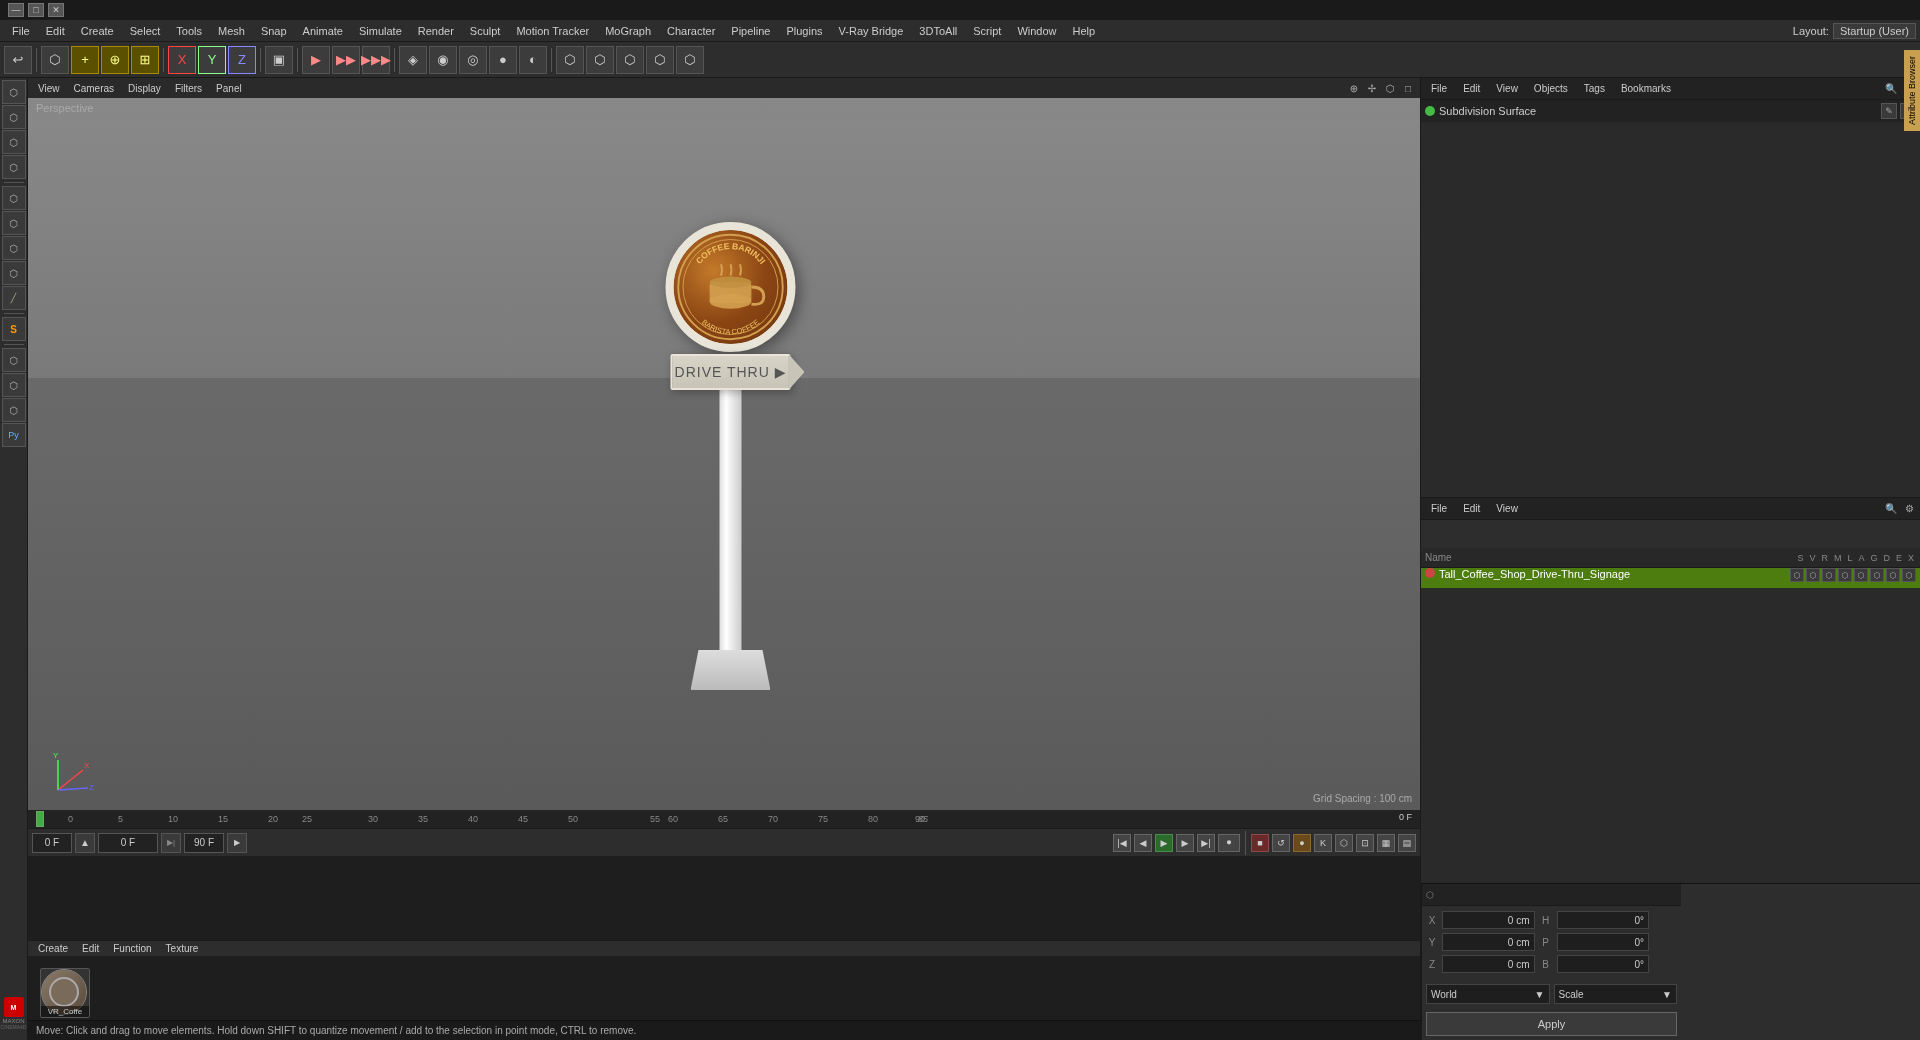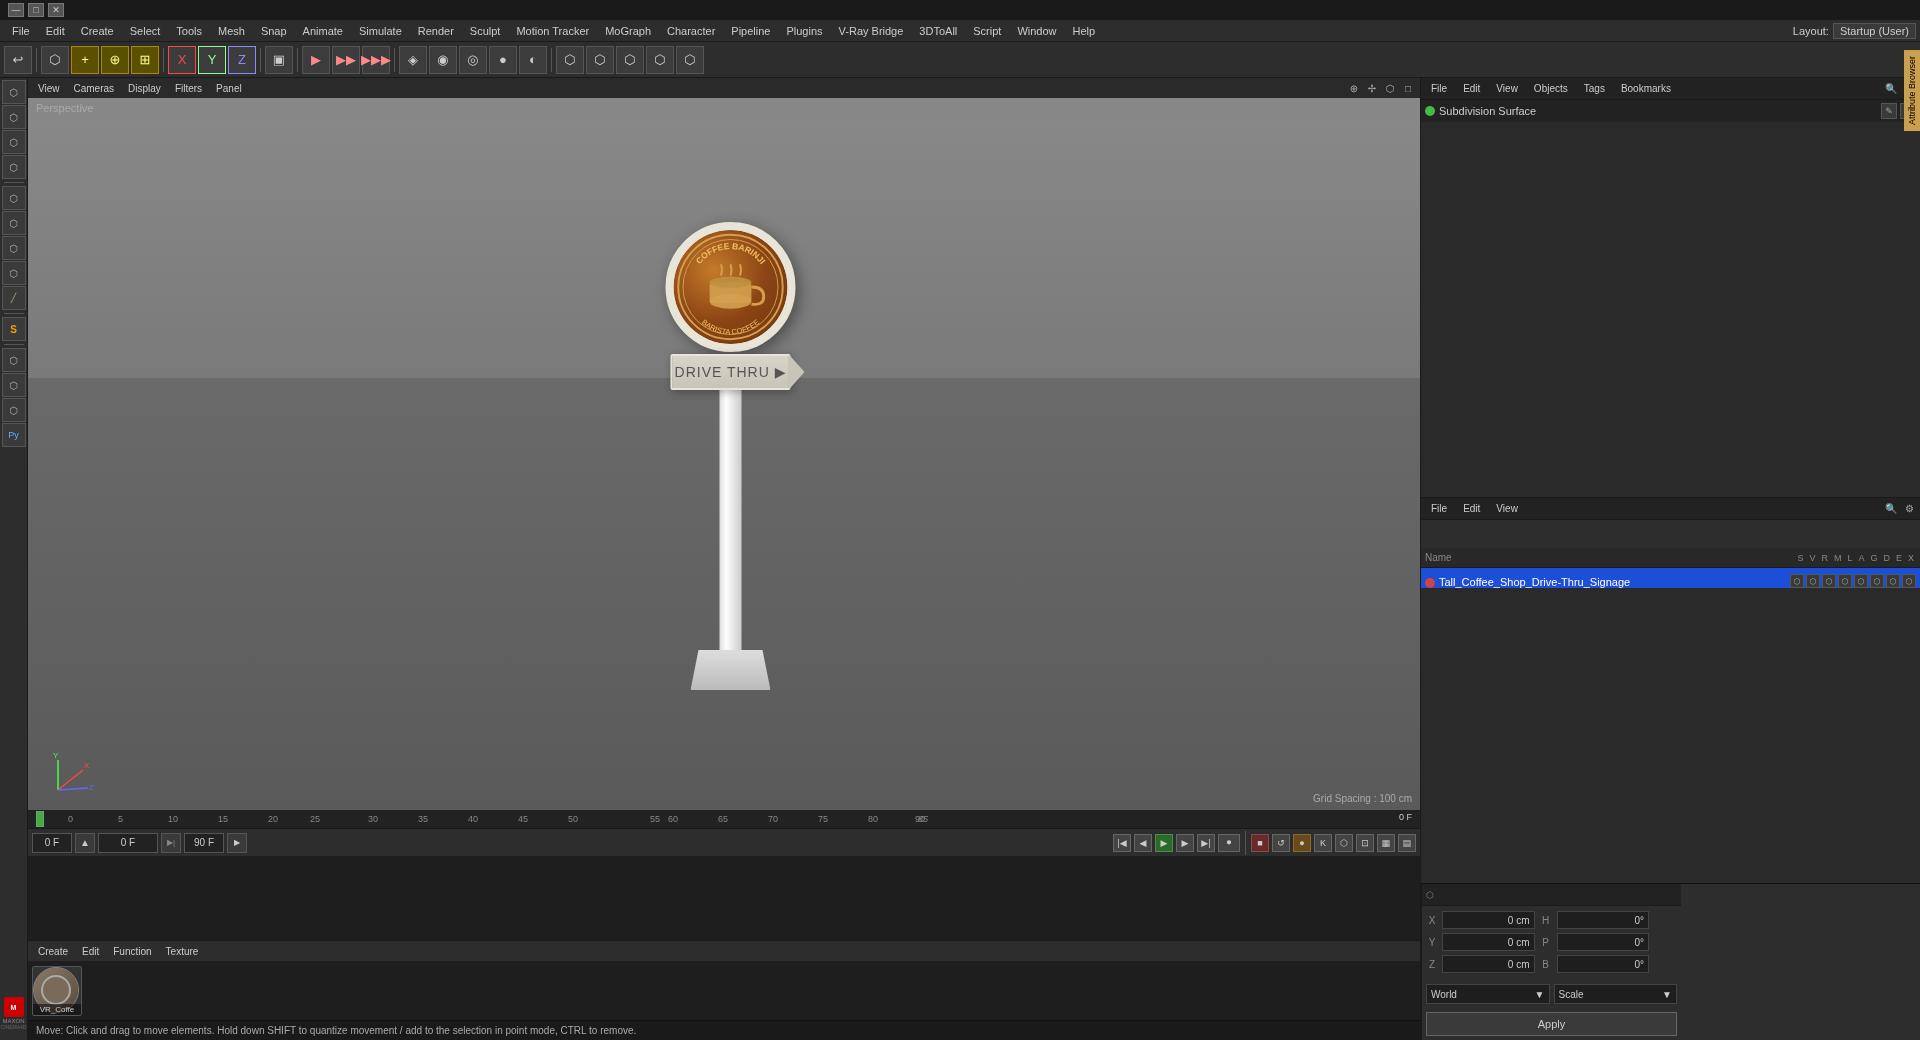--- a/index.html
+++ b/index.html
@@ -265,21 +265,21 @@
       padding: 2px 6px;
       color: #ccc;
       font-size: 10px;
       cursor: pointer;
     }
     #material-content {
       flex: 1;
       background: #1e1e1e;
       display: flex;
       align-items: flex-end;
-      padding: 4px;
+      padding: 12px;
       gap: 4px;
     }
     .material-slot {
       width: 50px; height: 50px;
       background: #333;
       border: 1px solid #555;
       border-radius: 2px;
       overflow: hidden;
       position: relative;
       cursor: pointer;
@@ -397,24 +397,24 @@
       gap: 2px;
       font-size: 9px;
     }
     #objects-content {
       flex: 1;
       background: #2a2a2a;
     }
     .object-row {
       height: 20px;
       display: flex;
-      align-items: flex-end;
+      align-items: flex-start;
       padding: 0 4px;
       gap: 4px;
-      background: #1d4ed8;
+      background: #4d7c0f;
     }
     .obj-dot {
       width: 10px; height: 10px;
       border-radius: 50%;
       background: #cc4444;
     }
     .obj-name {
       color: #fff;
       font-size: 11px;
       flex: 1;
@@ -908,21 +908,21 @@
         <div style="width:8px;height:16px;background:#4a4;border:1px solid #6a6;display:flex;align-items:center;justify-content:center;cursor:pointer;"></div>
       </div>
 
       <div style="position:absolute;left:40px;right:8px;top:0;bottom:0;overflow:hidden;">
         <div style="position:relative;width:100%;height:100%;display:flex;align-items:flex-end;padding-bottom:2px;">
           <span class="ruler-mark" style="left:0px;">0</span>
           <span class="ruler-mark" style="left:50px;">5</span>
           <span class="ruler-mark" style="left:100px;">10</span>
           <span class="ruler-mark" style="left:150px;">15</span>
           <span class="ruler-mark" style="left:200px;">20</span>
-          <span class="ruler-mark" style="left:242px;">25</span>
+          <span class="ruler-mark" style="left:234px;">25</span>
           <span class="ruler-mark" style="left:300px;">30</span>
           <span class="ruler-mark" style="left:350px;">35</span>
           <span class="ruler-mark" style="left:400px;">40</span>
           <span class="ruler-mark" style="left:450px;">45</span>
           <span class="ruler-mark" style="left:500px;">50</span>
           <span class="ruler-mark" style="left:582px;">55</span>
           <span class="ruler-mark" style="left:600px;">60</span>
           <span class="ruler-mark" style="left:650px;">65</span>
           <span class="ruler-mark" style="left:700px;">70</span>
           <span class="ruler-mark" style="left:750px;">75</span>

